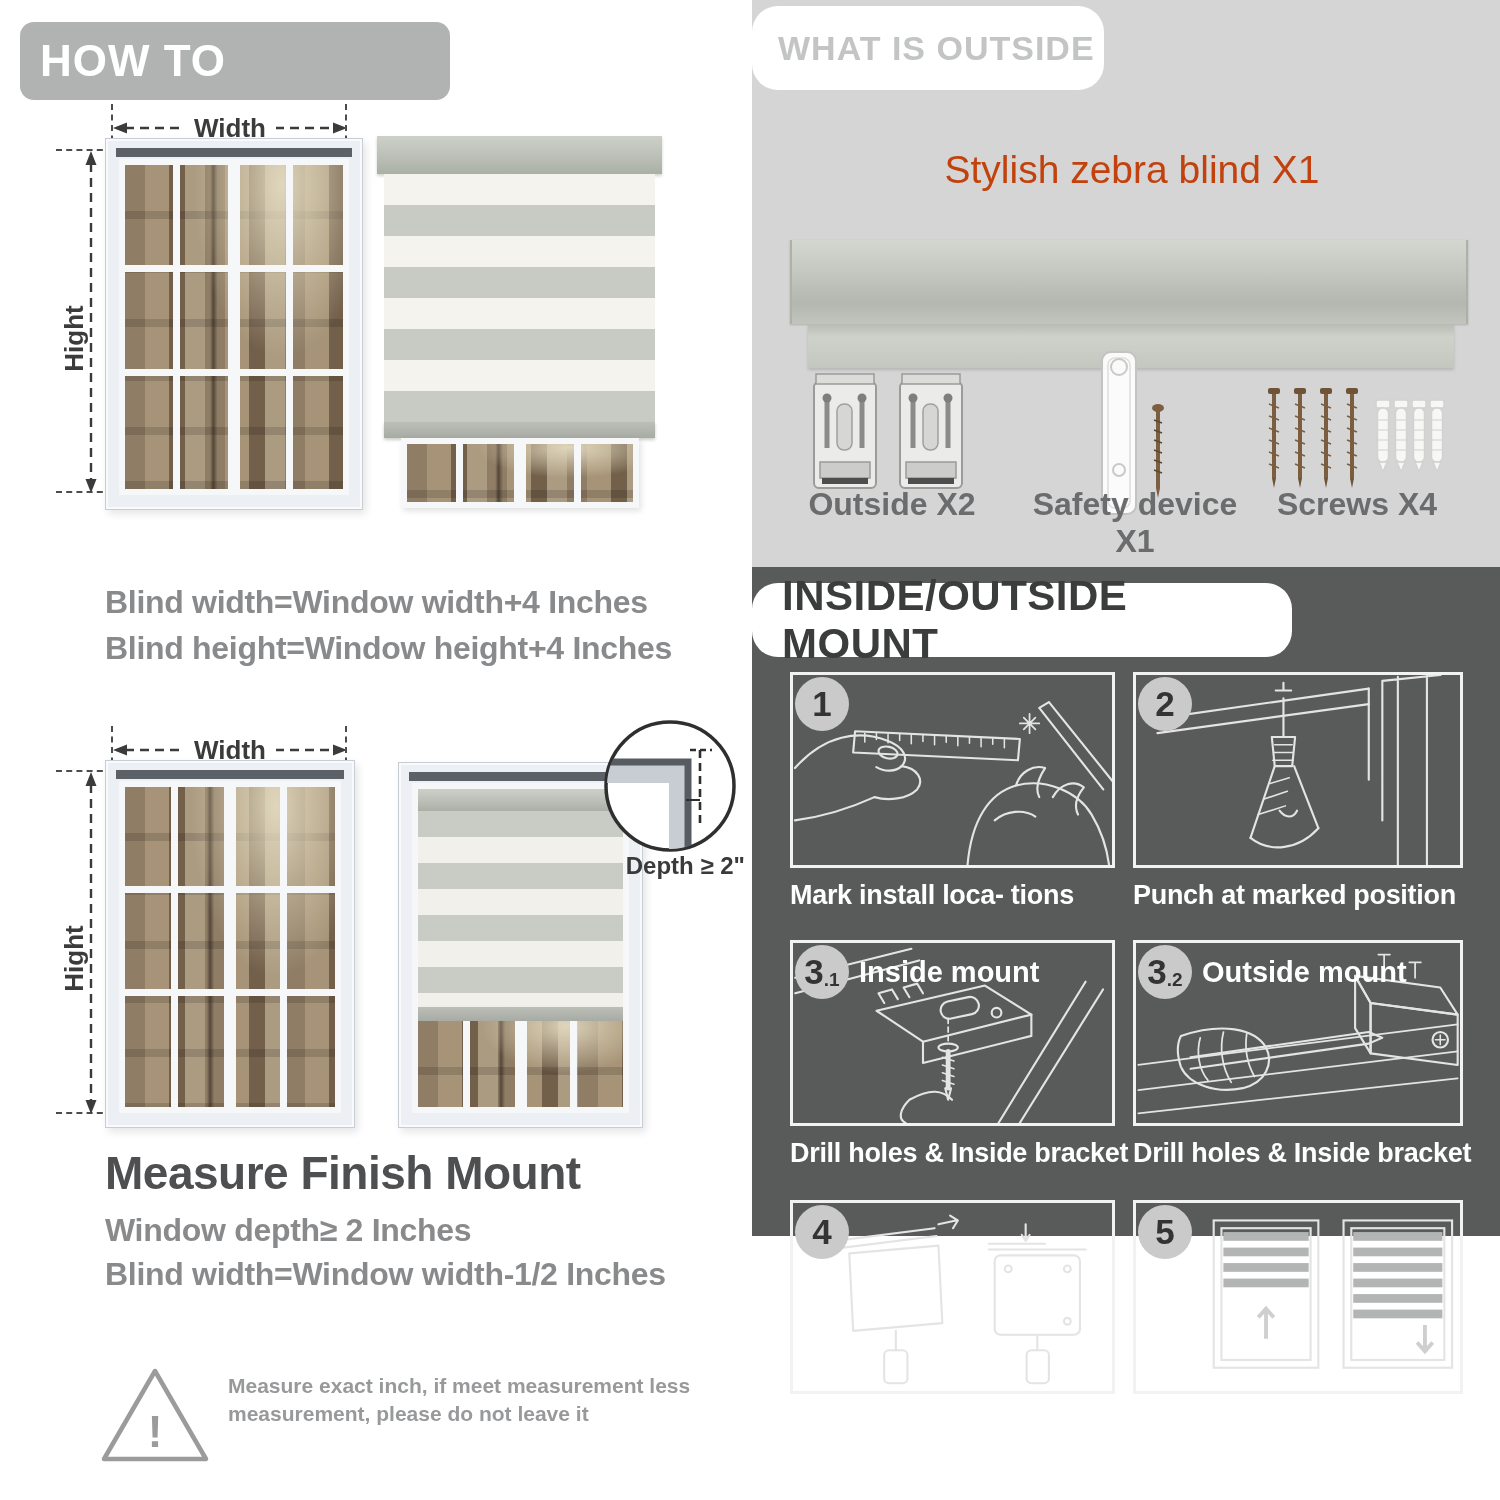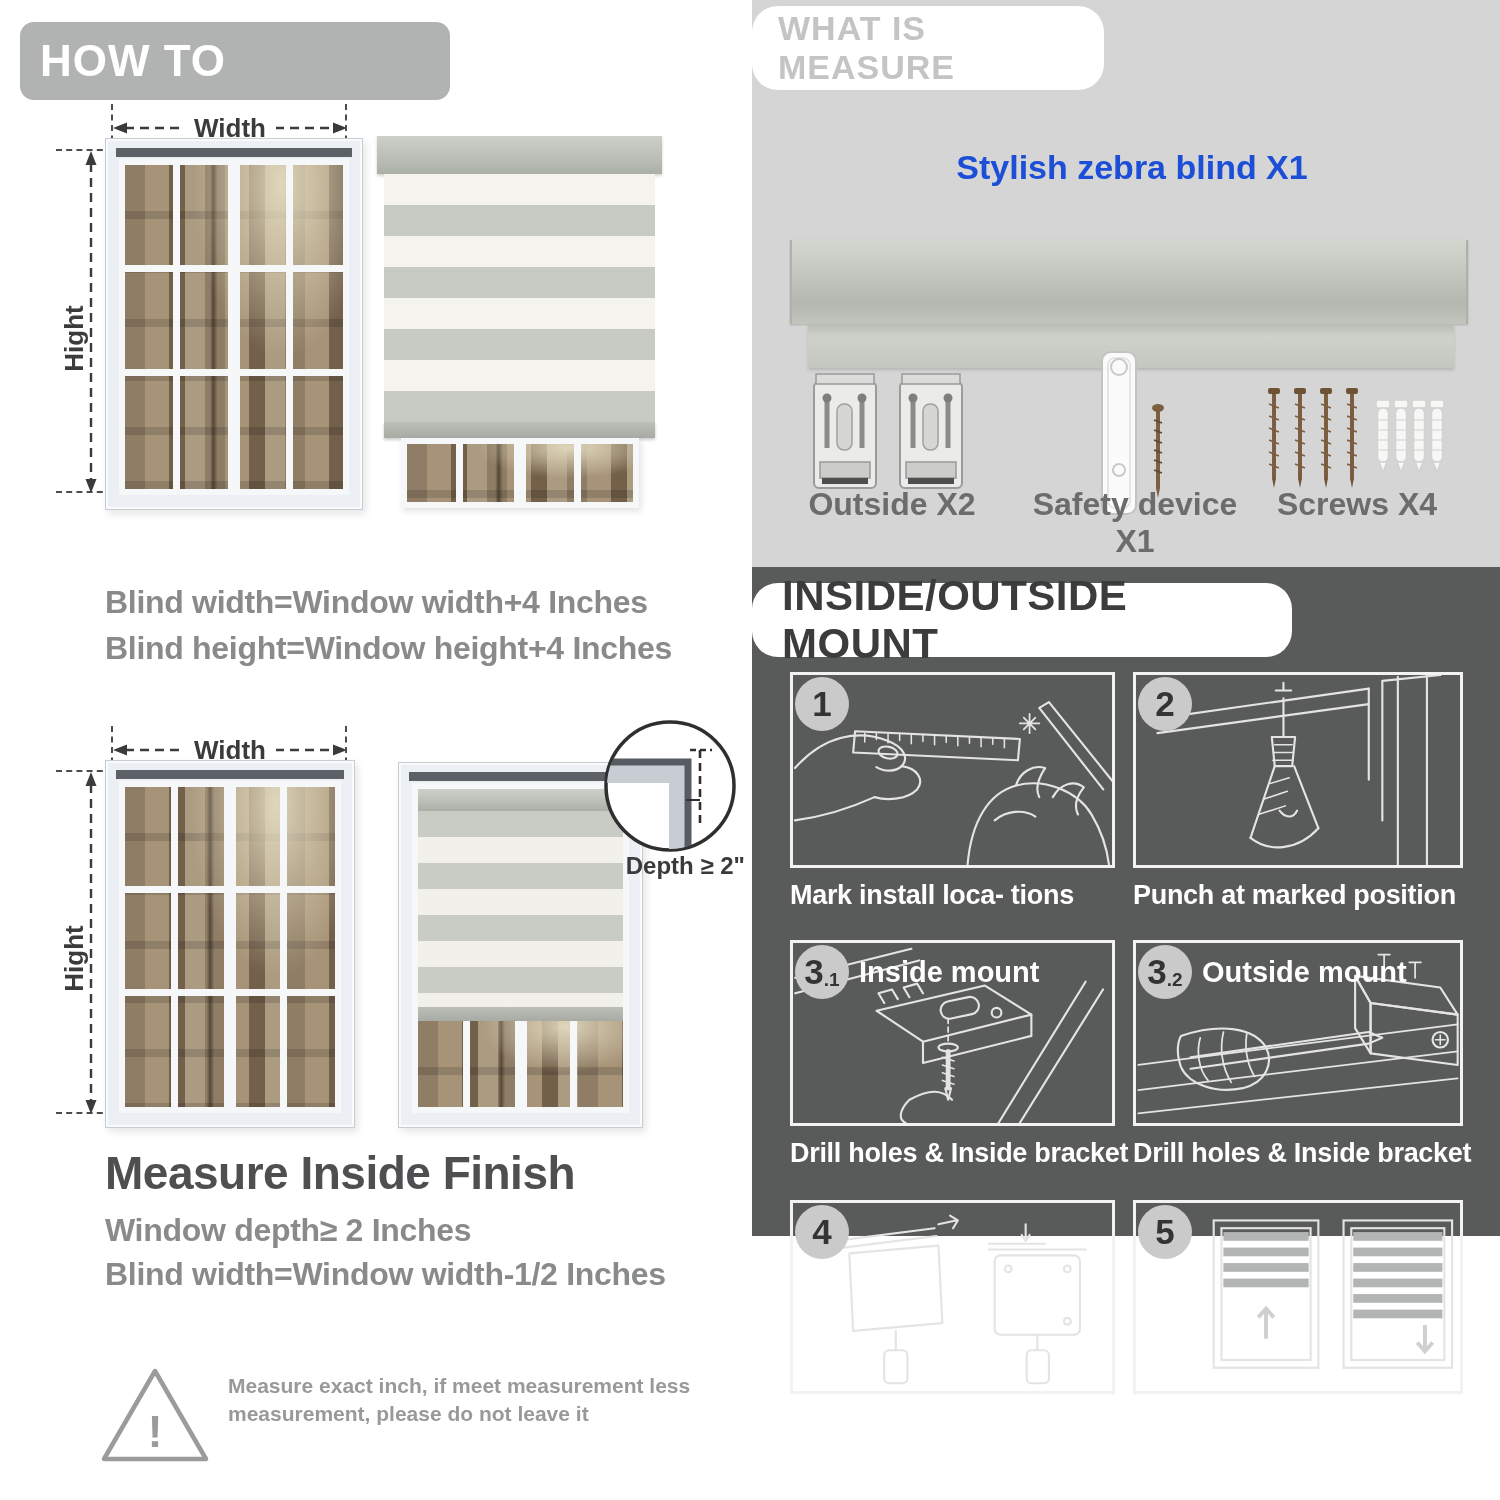--- a/index.html
+++ b/index.html
@@ -49,21 +49,21 @@
   .arrow-wrap{display:flex;align-items:center;justify-content:center;}
   .arrow-wrap .lbl{position:absolute;background:#ffffff;padding:0 10px;}
 
   .h1-dark{font-weight:700;font-size:46px;color:#4e4f51;letter-spacing:-.5px;}
   .body-gray{font-weight:700;font-size:32px;color:#898a8c;letter-spacing:-.3px;}
   .warn-text{font-weight:700;font-size:21px;color:#98999b;line-height:28px;}
   .depth-lbl{font-weight:700;font-size:24px;color:#3a3a3a;text-align:right;}
 
   
   .sec-light{background:#d4d5d4;}
-  .product-title{font-weight:700;font-size:34px;color:#1d4ed8;text-align:center;}
+  .product-title{font-weight:400;font-size:39px;color:#c2410c;text-align:center;}
   .headrail-main{
     background:linear-gradient(180deg,#d4d6d0 0%,#c6c9c2 35%,#b4b7b0 75%,#c2c5be 100%);
     box-shadow:inset 2px 0 0 #aeb1aa, inset -2px 0 0 #aeb1aa, 0 1px 2px rgba(0,0,0,.18);
   }
   .headrail-sub{
     background:linear-gradient(180deg,#b9bcb5 0%,#cfd2cb 30%,#c4c7c0 100%);
     box-shadow:0 2px 3px rgba(0,0,0,.15);
   }
   .hw-label{font-weight:700;font-size:32px;color:#6b6c6e;text-align:center;}
 
@@ -192,37 +192,37 @@
       <g clip-path="url(#circ)">
         <path d="M6,58 H78 V136" stroke="#c7cdd3" stroke-width="18" fill="none"></path>
         <path d="M2,46 H88 V138" stroke="#575c62" stroke-width="7" fill="none"></path>
         <path d="M100,34 V112" stroke="#2f2f2f" stroke-width="2.6" stroke-dasharray="8 5" fill="none"></path>
         <path d="M90,34 H112" stroke="#2f2f2f" stroke-width="2.6" stroke-dasharray="6 4" fill="none"></path>
         <path d="M100,84 h-14" stroke="#2f2f2f" stroke-width="2.2" fill="none"></path>
       </g>
     </svg>
     <div class="abs depth-lbl" style="left:580px;top:852px;width:165px;">Depth ≥ 2"</div>
 
-    <div class="abs h1-dark" style="left:105px;top:1146px;">Measure Inside Finish</div>
+    <div class="abs h1-dark" style="left:105px;top:1146px;">Measure Finish Mount</div>
     <div class="abs body-gray" style="left:105px;top:1212px;">Window depth≥ 2 Inches</div>
     <div class="abs body-gray" style="left:105px;top:1256px;">Blind width=Window width-1/2 Inches</div>
 
     <svg class="abs" style="left:98px;top:1365px;" width="115" height="102" viewBox="0 0 115 102">
       <path d="M57,6 L108,94 L6,94 Z" fill="none" stroke="#9a9b9d" stroke-width="4.5" stroke-linejoin="round"></path>
       <text x="57" y="82" font-size="44" font-weight="bold" fill="#9a9b9d" text-anchor="middle" font-family="Liberation Sans, sans-serif">!</text>
     </svg>
     <div class="abs" style="left:228px;top:1372px;">
       <div class="warn-text">Measure exact inch, if meet measurement less</div>
       <div class="warn-text">measurement, please do not leave it</div>
     </div>
   </section>
 
   <section class="abs sec-light" style="left:752px;top:0;width:748px;height:567px;">
     <div class="abs bar-white light-title" style="left:0;top:6px;width:352px;height:84px;">
-      <span>WHAT IS MEASURE</span>
+      <span>WHAT IS OUTSIDE</span>
     </div>
 
     <div class="abs product-title" style="left:40px;top:148px;width:680px;">Stylish zebra blind X1</div>
 
     <div class="abs headrail-main" style="left:38px;top:240px;width:678px;height:84px;"></div>
     <div class="abs headrail-sub" style="left:56px;top:324px;width:646px;height:44px;"></div>
 
     <svg class="abs" style="left:60px;top:368px;" width="152" height="142" viewBox="0 0 152 142">
       <g>
         <rect x="2" y="14" width="62" height="106" rx="5" fill="#ebebe9" stroke="#9b9b99" stroke-width="2"></rect>

